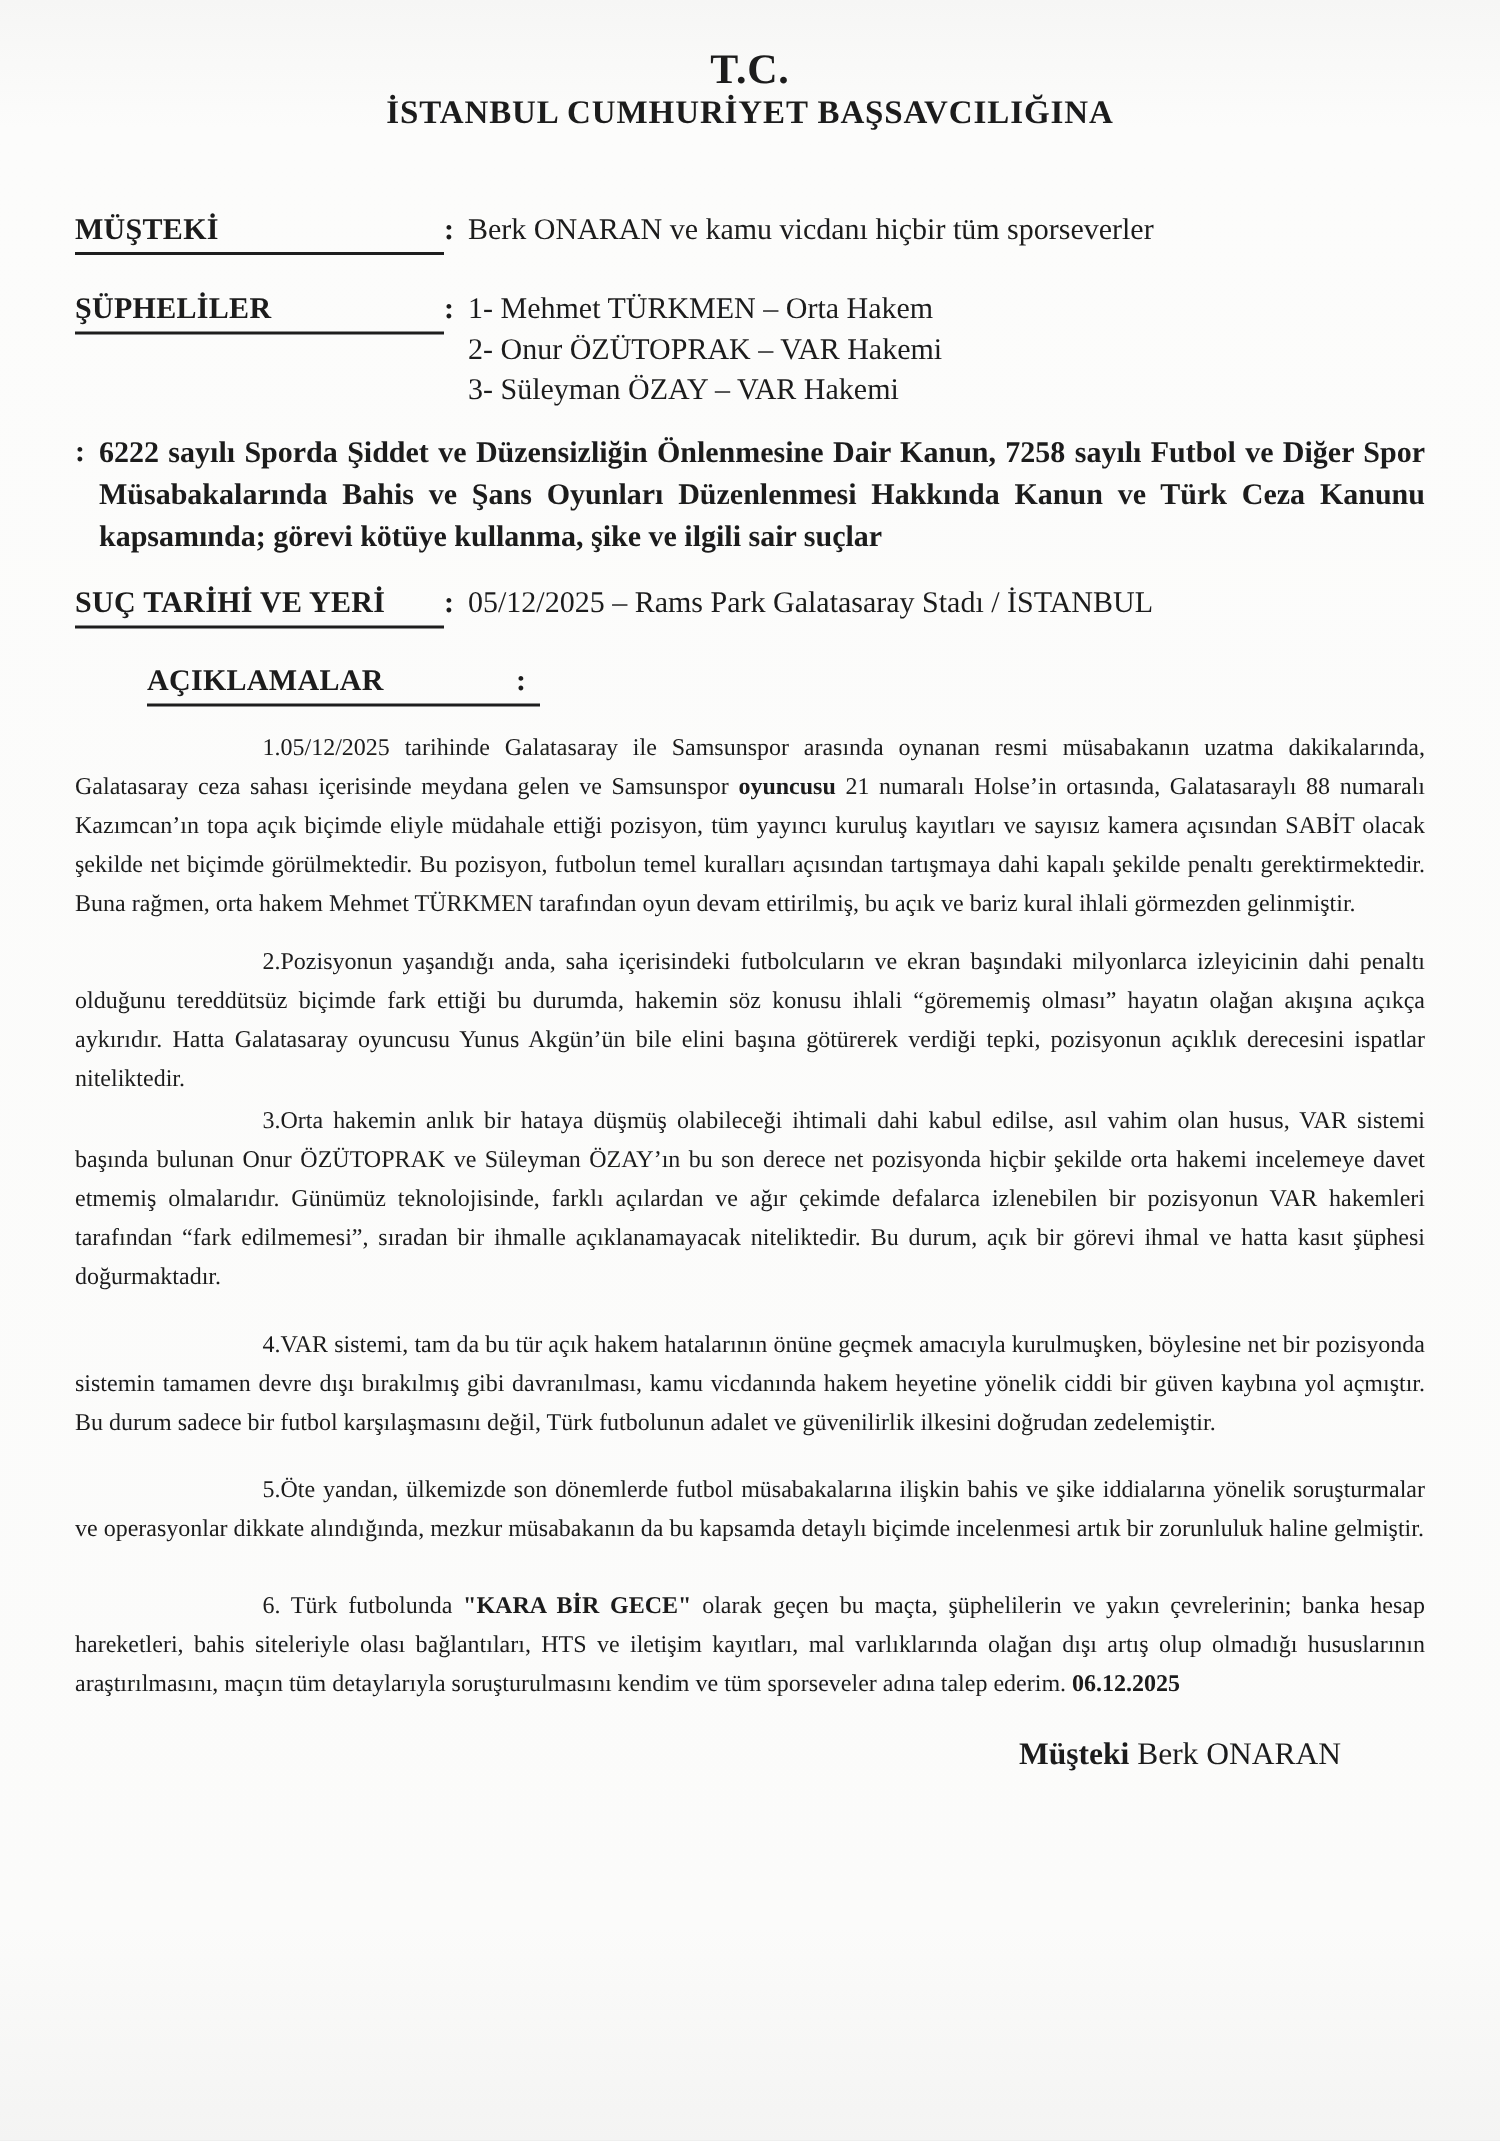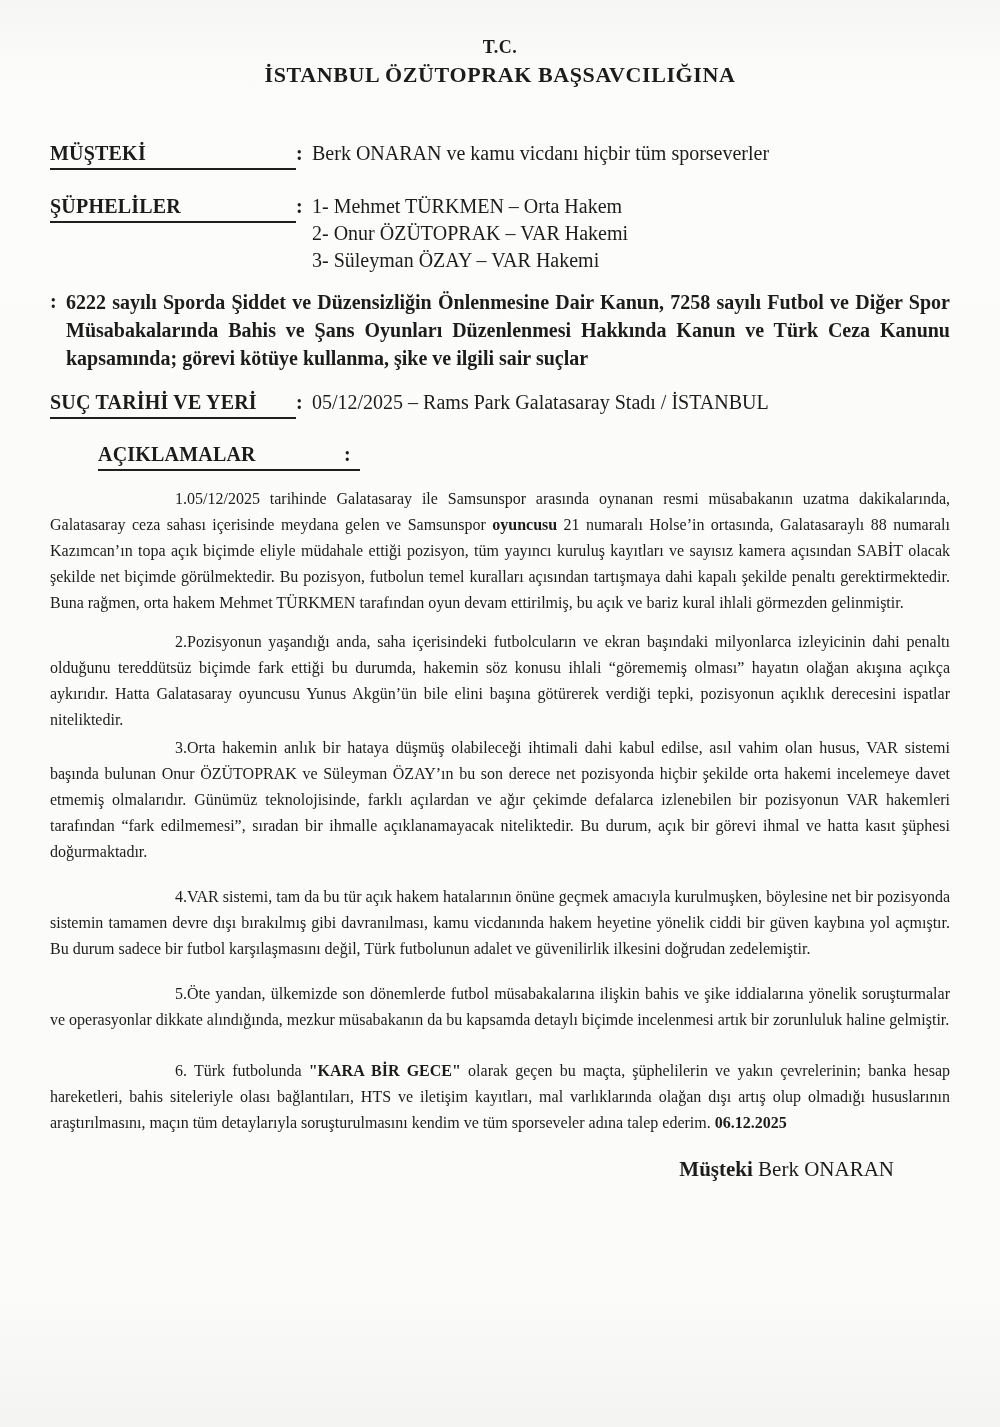--- a/index.html
+++ b/index.html
@@ -18,21 +18,21 @@
     color: #1c1c1c;
     font-family: "Liberation Serif", "DejaVu Serif", serif;
     overflow: hidden;
   }
   
   .doc-header {
     text-align: center;
     font-weight: bold;
   }
   .doc-header .line1 {
-    font-size: 18px;
+    font-size: 28px;
     line-height: 26px;
     letter-spacing: 0.5px;
   }
   .doc-header .line2 {
     font-size: 22px;
     line-height: 30px;
     letter-spacing: 0.6px;
   }
   
   .fields {
@@ -99,21 +99,21 @@
   }
   .signature b { font-weight: bold; }
 </style>
 </head>
 <body>
 
 <div class="page">
 
   <div class="doc-header">
     <div class="line1">T.C.</div>
-    <div class="line2">İSTANBUL ÖZÜTOPRAK BAŞSAVCILIĞINA</div>
+    <div class="line2">İSTANBUL CUMHURİYET BAŞSAVCILIĞINA</div>
   </div>
 
   <div class="fields">
 
     <div class="frow row-musteki">
       <span class="flabel">MÜŞTEKİ</span>
       <span class="fcolon">:</span>
       <span class="fvalue">Berk ONARAN ve kamu vicdanı hiçbir tüm sporseverler</span>
     </div>
 

